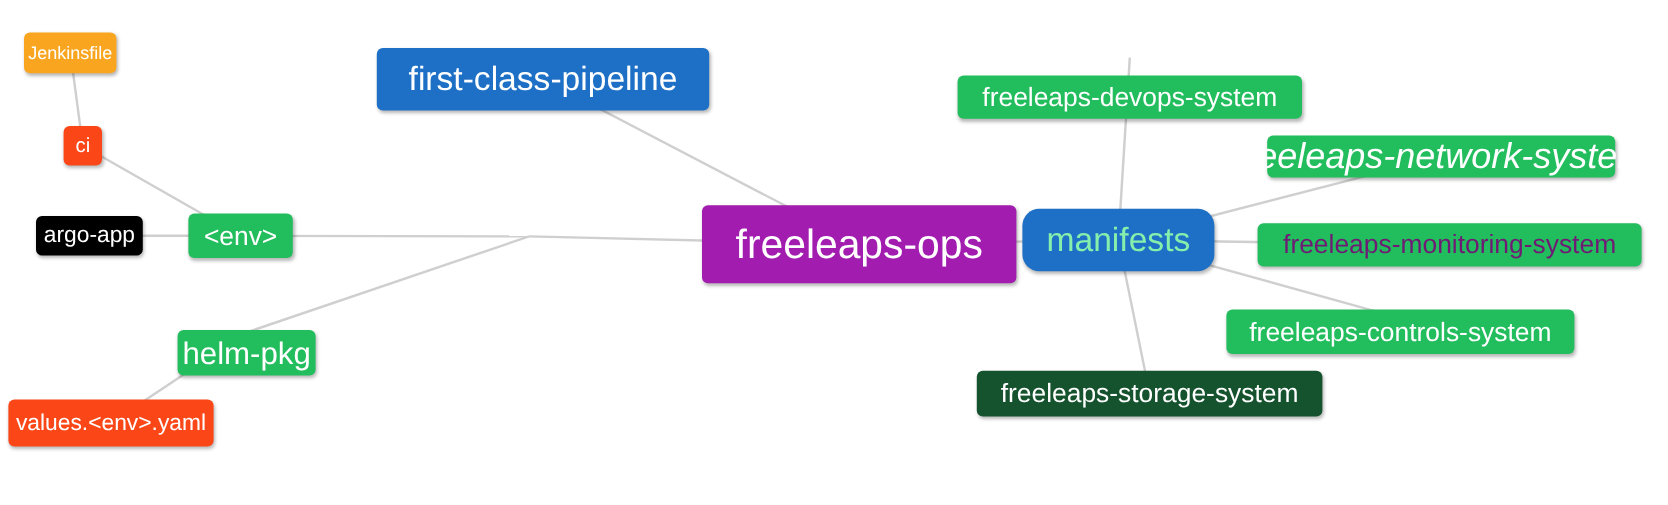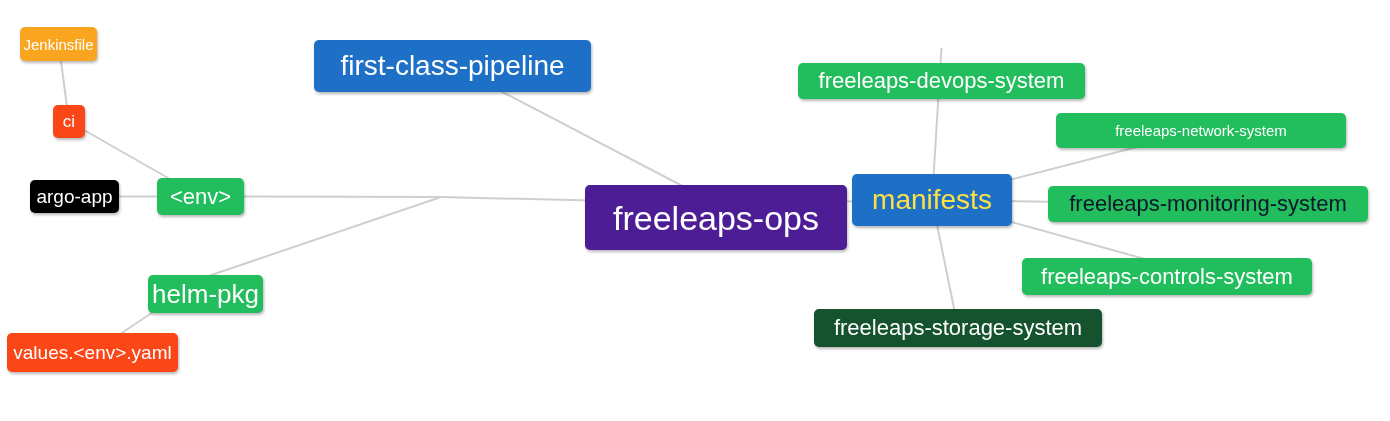--- a/index.html
+++ b/index.html
@@ -74,39 +74,39 @@
       </div>
       <div class="node" style="left: 30px; top: 180px; width: 89px; height: 33px; font-size: 19px; background: #000000; color: rgb(255, 255, 255);">
         <span>argo-app</span>
       </div>
       <div class="node" style="left: 157px; top: 178px; width: 87px; height: 37px; font-size: 22px; background: rgb(34, 189, 92); color: rgb(255, 255, 255);">
         <span>&lt;env&gt;</span>
       </div>
       <div class="node" style="left: 314px; top: 40px; width: 277px; height: 52px; font-size: 28px; background: rgb(29, 112, 198); color: rgb(255, 255, 255);">
         <span>first-class-pipeline</span>
       </div>
-      <div class="node" style="left: 585px; top: 185px; width: 262px; height: 65px; font-size: 34px; background: #4c1d95; color: rgb(255, 255, 255);">
+      <div class="node" style="left: 585px; top: 171px; width: 262px; height: 65px; font-size: 34px; background: #a21caf; color: rgb(255, 255, 255);">
         <span>freeleaps-ops</span>
       </div>
-      <div class="node" style="left: 852px; top: 174px; width: 160px; height: 52px; font-size: 28px; background: rgb(29, 112, 198); color: #fde047;">
+      <div class="node" style="left: 852px; top: 174px; width: 160px; height: 52px; font-size: 28px; background: rgb(29, 112, 198); color: #86efac; border-radius: 14px;">
         <span>manifests</span>
       </div>
       <div class="node" style="left: 148px; top: 258px; width: 115px; height: 38px; font-size: 26px; background: rgb(34, 189, 92); color: rgb(255, 255, 255); margin-top: 17px;">
         <span>helm-pkg</span>
       </div>
       <div class="node" style="left: 7px; top: 333px; width: 171px; height: 39px; font-size: 19px; background: rgb(251, 71, 24); color: rgb(255, 255, 255);">
         <span>values.&lt;env&gt;.yaml</span>
       </div>
       <div class="node" style="left: 798px; top: 30px; width: 287px; height: 36px; font-size: 22px; background: rgb(34, 189, 92); color: rgb(255, 255, 255); margin-top: 33px;">
         <span>freeleaps-devops-system</span>
       </div>
-      <div class="node" style="left: 1056px; top: 113px; width: 290px; height: 35px; font-size: 15px; background: rgb(34, 189, 92); color: rgb(255, 255, 255);">
+      <div class="node" style="left: 1056px; top: 113px; width: 290px; height: 35px; font-size: 30px; background: rgb(34, 189, 92); color: rgb(255, 255, 255); font-style: italic;">
         <span>freeleaps-network-system</span>
       </div>
-      <div class="node" style="left: 1048px; top: 186px; width: 320px; height: 36px; font-size: 22px; background: rgb(34, 189, 92); color: #0f172a;">
+      <div class="node" style="left: 1048px; top: 186px; width: 320px; height: 36px; font-size: 22px; background: rgb(34, 189, 92); color: #701a75;">
         <span>freeleaps-monitoring-system</span>
       </div>
       <div class="node" style="left: 1022px; top: 258px; width: 290px; height: 37px; font-size: 22px; background: rgb(34, 189, 92); color: rgb(255, 255, 255);">
         <span>freeleaps-controls-system</span>
       </div>
       <div class="node" style="left: 814px; top: 309px; width: 288px; height: 38px; font-size: 22px; background: #14532d; color: rgb(255, 255, 255);">
         <span>freeleaps-storage-system</span>
       </div>
     </div>
 </div>

